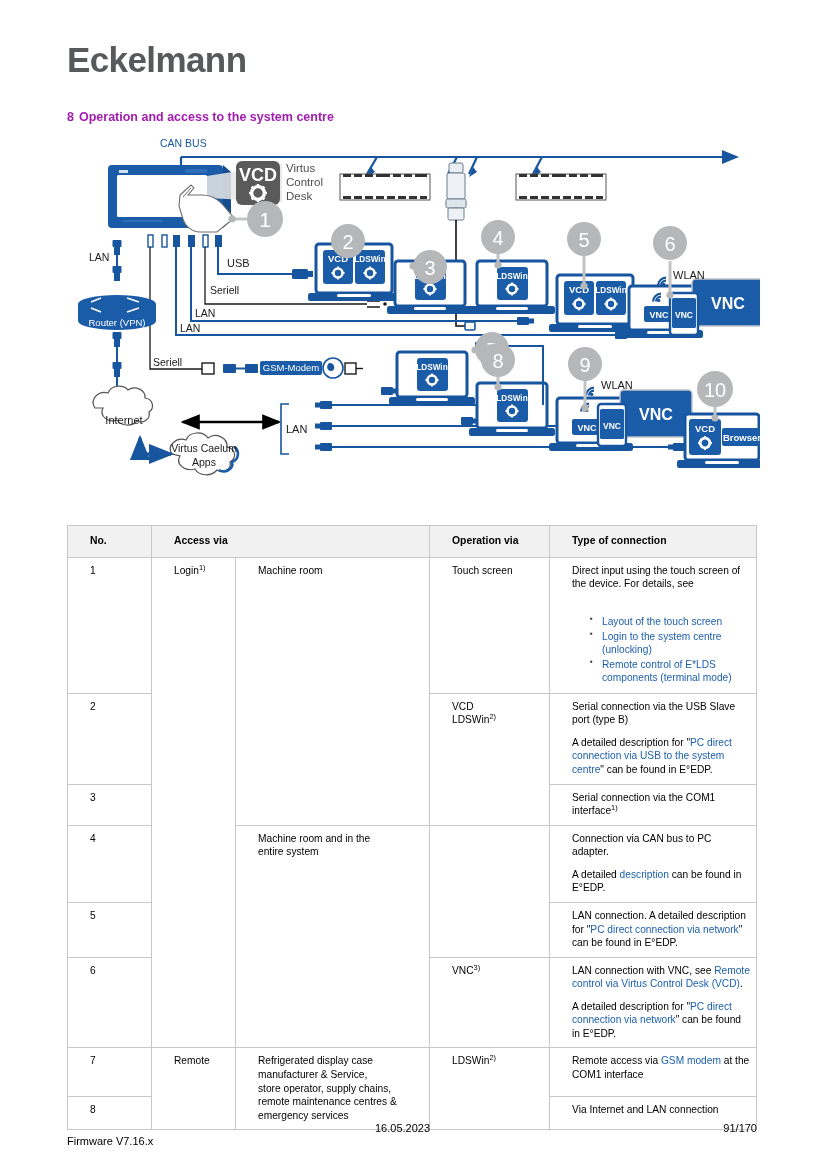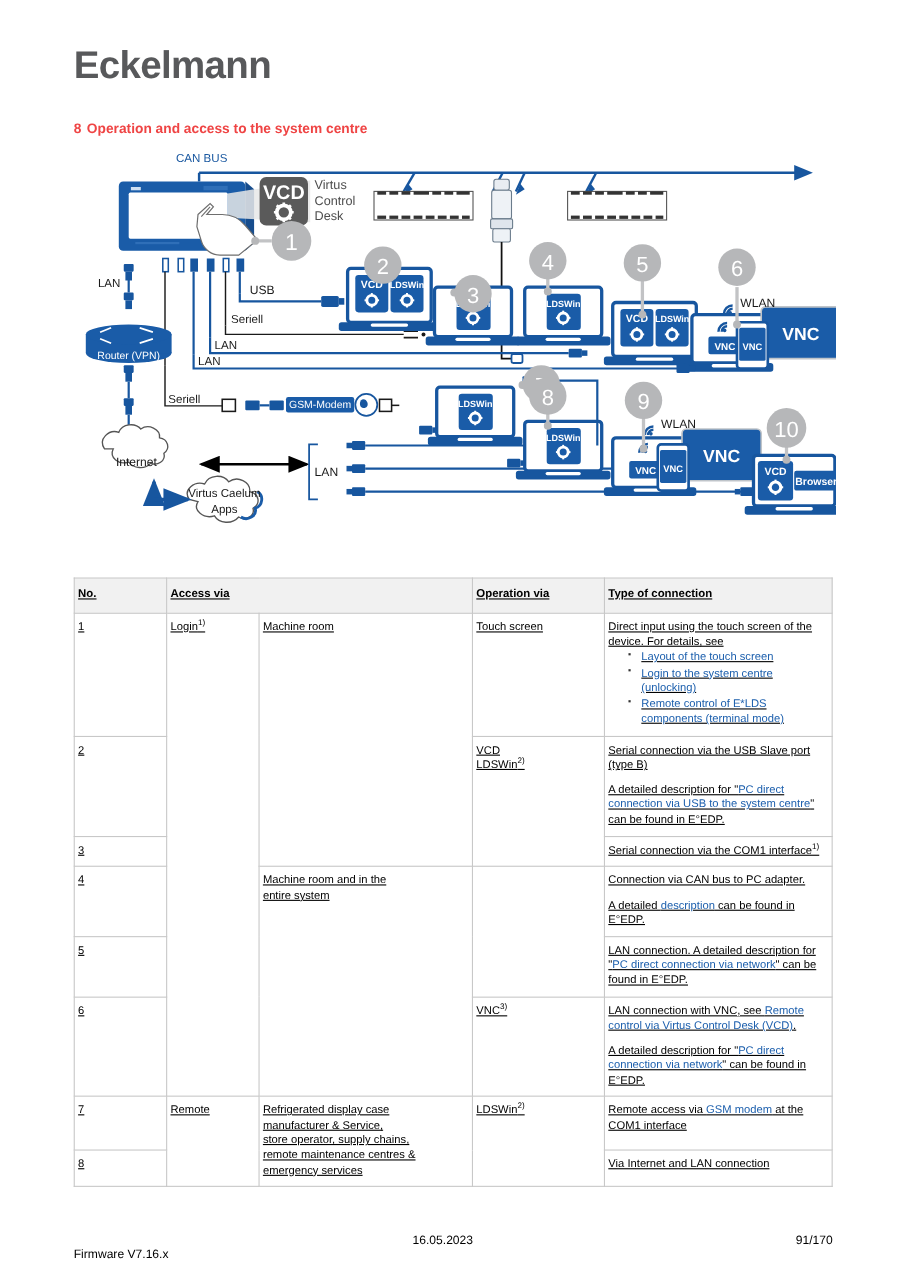--- a/index.html
+++ b/index.html
@@ -32,21 +32,21 @@
     color: #58595b;
     letter-spacing: -0.6px;
     font-family: "Liberation Sans", sans-serif;
   }
   .section-title {
     position: absolute;
     left: 67px;
     top: 110px;
     font-size: 12.5px;
     font-weight: bold;
-    color: #ef4444;
+    color: #a21caf;
   }
   .section-title .num { margin-right: 5px; }
 
   
   .diagram {
     position: absolute;
     left: 67px;
     top: 136px;
     width: 693px;
     height: 350px;
@@ -72,42 +72,41 @@
     top: 525px;
     width: 689px;
     border-collapse: collapse;
     font-size: 10.2px;
     color: #000;
     table-layout: fixed;
   }
   table.main th, table.main td {
     border: 1px solid #c8c8c8;
     vertical-align: top;
-    padding: 6px 6px 7px 3px;
+    padding: 6px 6px 7px 22px;
     line-height: 1.33;
-    text-decoration: underline;
   }
   table.main thead th {
     background: #f1f1f1;
     font-weight: bold;
     font-size: 10.4px;
     text-align: left;
     padding-top: 8px;
     padding-bottom: 9px;
   }
   .col-no    { width: 84px; }
   .col-acc1  { width: 84px; }
   .col-acc2  { width: 194px; }
   .col-op    { width: 120px; }
   .col-type  { width: 207px; }
   .lnk { color: #1c5fad; }
   sup { font-size: 7.4px; vertical-align: super; line-height: 0; }
   .sp { margin-top: 9px; }
   ul.bul {
-    margin: 0 0 0 0;
+    margin: 24px 0 0 0;
     padding-left: 30px;
     list-style: none;
   }
   ul.bul li {
     position: relative;
     color: #1c5fad;
     margin-bottom: 1px;
     line-height: 1.33;
   }
   ul.bul li::before {

